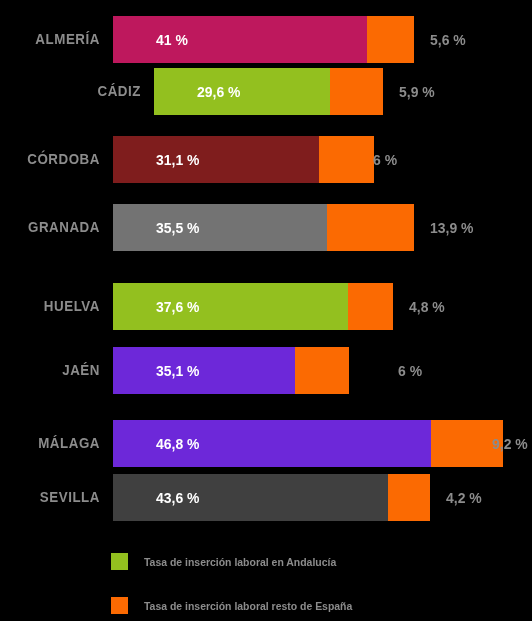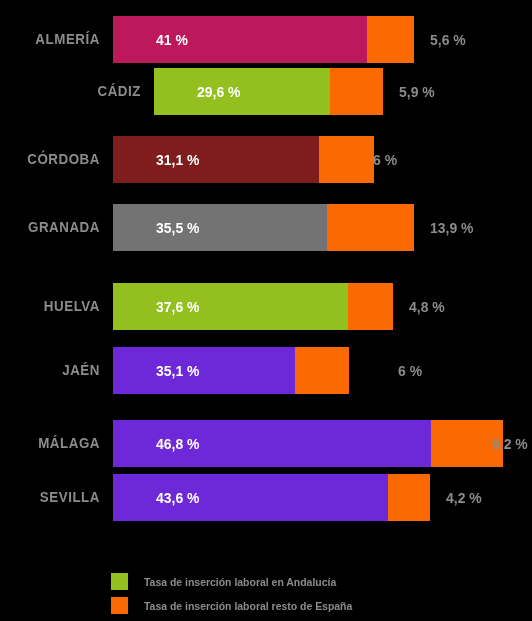--- a/index.html
+++ b/index.html
@@ -205,31 +205,31 @@
           <div class="seg-green" style="width: 318px; background: #6d28d9;">
             <span class="seg-green-value">46,8 %</span>
           </div>
           <div class="seg-orange" style="width: 72px; background: rgb(251, 106, 2);"></div>
         </div>
         <div class="orange-value" style="left: 492px;">9,2 %</div>
       </div>
       <div class="bar-row" style="top: 474px; padding-left: 47px;">
         <div class="row-label">SEVILLA</div>
         <div class="bar-track">
-          <div class="seg-green" style="width: 275px; background: #6d28d9;">
+          <div class="seg-green" style="width: 275px; background: #404040;">
             <span class="seg-green-value">43,6 %</span>
           </div>
           <div class="seg-orange" style="width: 42px; background: rgb(251, 106, 2);"></div>
         </div>
         <div class="orange-value" style="left: 446px;">4,2 %</div>
       </div>
     </div>
 
   <div id="legend">
-      <div class="legend-item" style="top: 20px;">
+      <div class="legend-item" style="top: 0;">
         <span class="legend-swatch green" style="background: rgb(147, 192, 31);"></span>
         <span class="legend-label">Tasa de inserción laboral en Andalucía</span>
       </div>
       <div class="legend-item" style="top: 44px;">
         <span class="legend-swatch orange" style="background: rgb(251, 106, 2);"></span>
         <span class="legend-label">Tasa de inserción laboral resto de España</span>
       </div>
     </div>
 
 </div>

